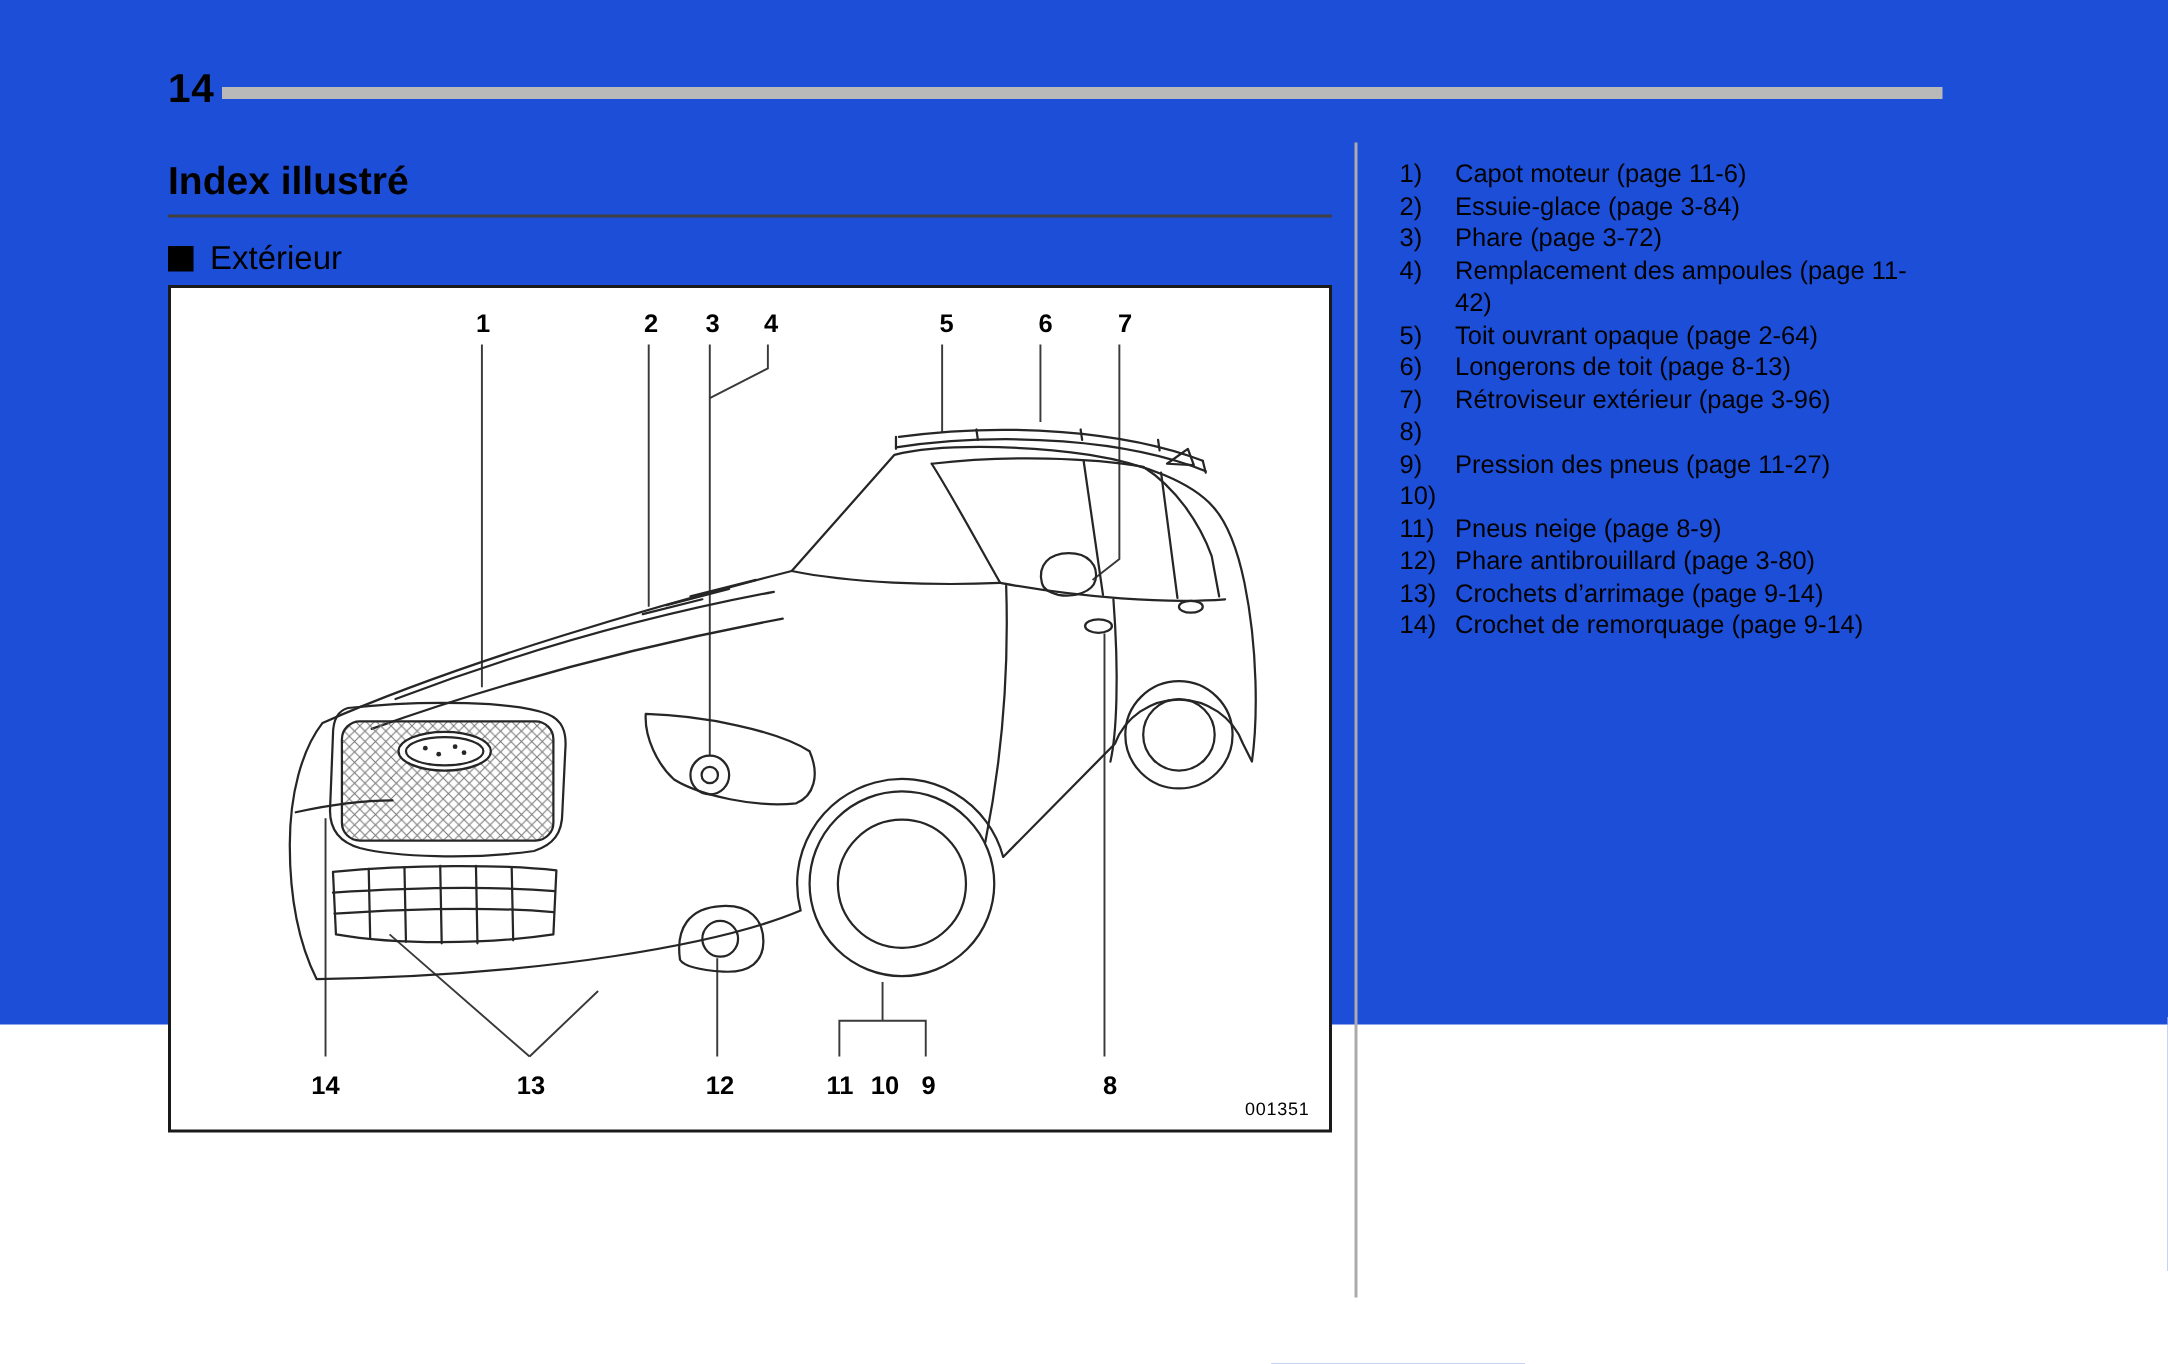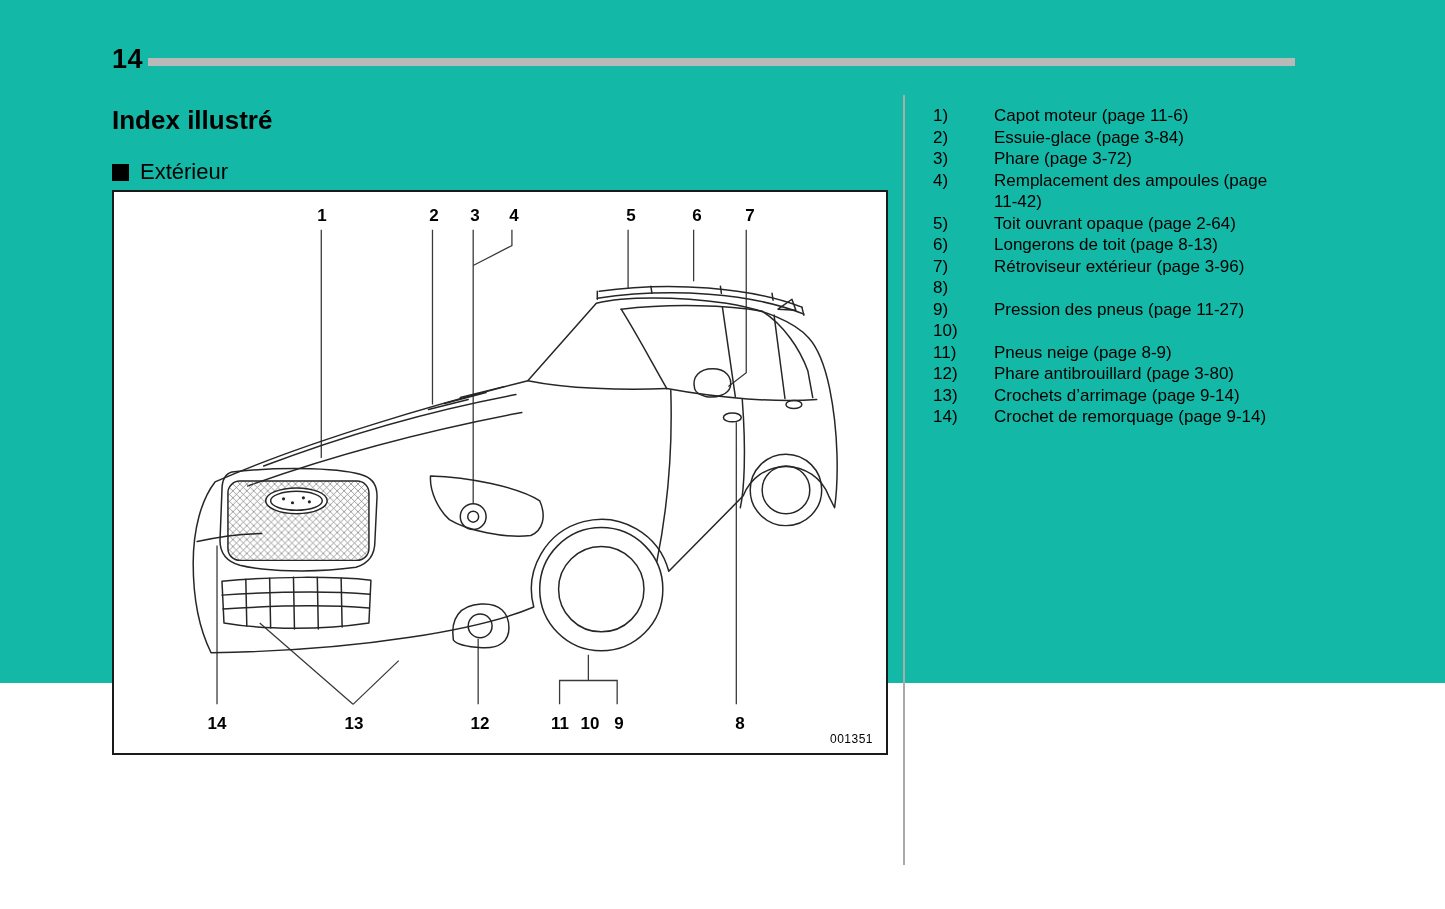--- a/index.html
+++ b/index.html
@@ -4,37 +4,37 @@
 <style>
   * { margin:0; padding:0; box-sizing:border-box; }
   html, body { background:#ffffff; }
   body {
     width:1445px; height:909px;
     font-family:"Liberation Sans", sans-serif;
     color:#000;
     position:relative;
     overflow:hidden;
   }
-  .page { position:relative; width:1445px; height:683px; background:#14b8a6; }
+  .page { position:relative; width:1445px; height:683px; background:#1d4ed8; }
 
   .page-number {
     position:absolute; left:112px; top:44px;
     font-size:27px; font-weight:bold; letter-spacing:0.5px;
   }
   .header-bar {
     position:absolute; left:148px; top:58px;
     width:1147px; height:8px; background:#b9b9b9;
   }
 
   .title {
     position:absolute; left:112px; top:105px;
     width:776px;
     font-size:26px; font-weight:bold;
     padding-bottom:7px;
-    border-bottom:2px solid #14b8a6;
+    border-bottom:2px solid #404040;
   }
 
   .section {
     position:absolute; left:112px; top:159px;
     display:flex; align-items:center; gap:11px;
   }
   .section .marker { width:17px; height:17px; background:#000; flex:none; }
   .section .label { font-size:22px; font-weight:normal; }
 
   .figure {
@@ -59,21 +59,21 @@
     width:2px; height:770px; background:#ababab;
   }
 
   .legend {
     position:absolute; left:933px; top:105px;
     width:342px;
     font-size:17px; line-height:21.5px;
   }
   .legend-item { display:flex; }
   .legend-num { width:37px; flex:none; }
-  .legend-text { flex:1;margin-left:24px; }
+  .legend-text { flex:1; }
 </style>
 </head>
 <body>
 
 <div class="page">
 
   <div class="page-number">14</div>
   <div class="header-bar"></div>
 
   <h1 class="title">Index illustré</h1>

